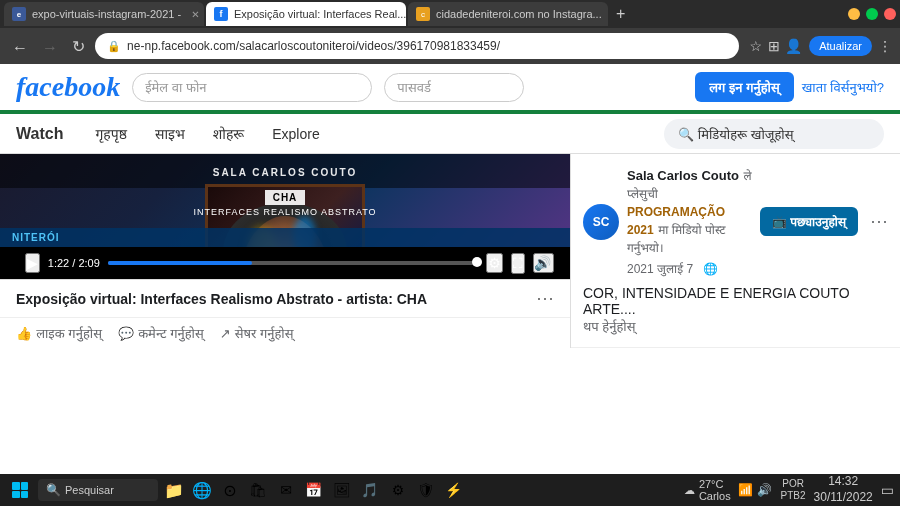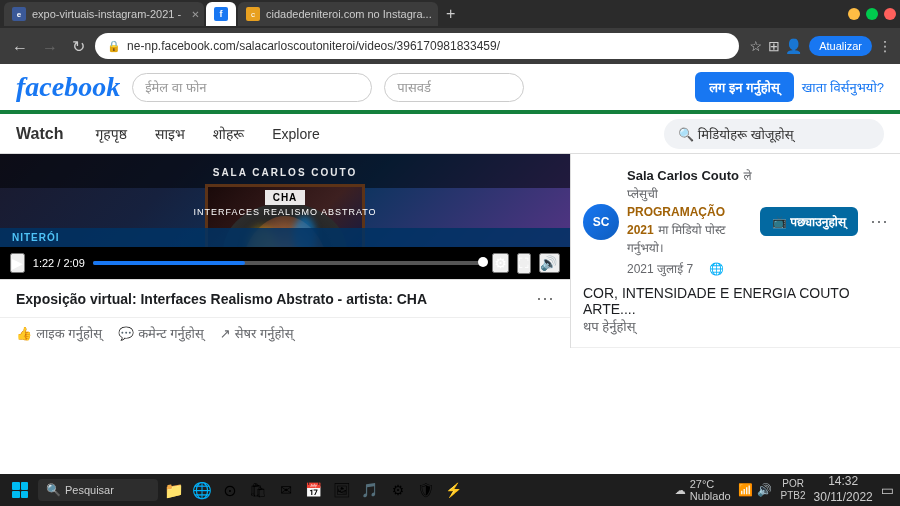--- a/index.html
+++ b/index.html
@@ -68,21 +68,21 @@
     
     
     .video-bottom-overlay { position: absolute; bottom: 30px; left: 0; right: 0; text-align: center; margin-top: 45px; }
     .cha-label { background: rgba(255,255,255,0.9); color: #000; font-size: 10px; font-weight: bold; padding: 2px 8px; display: inline-block; letter-spacing: 1px; }
     .interfaces-label { color: white; font-size: 9px; letter-spacing: 1px; text-align: center; margin-top: 2px; }
     
     
     .niteroi-bar { position: absolute; bottom: 0; left: 0; right: 0; background: rgba(0,50,100,0.85); padding: 4px 12px; display: flex; align-items: center; }
     .niteroi-logo { color: #4fc3f7; font-size: 10px; font-weight: bold; letter-spacing: 1px; }
     
-    .video-controls { background: rgba(0,0,0,0.8); height: 32px; display: flex; align-items: center; padding: 0 10px; gap: 8px; }
+    .video-controls { background: rgba(0,0,0,0.8); height: 32px; display: flex; align-items: center; padding: 0 16px; gap: 8px; margin-left: 9px; }
     .play-btn { color: white; font-size: 14px; cursor: pointer; }
     .time-display { color: white; font-size: 11px; white-space: nowrap; }
     .progress-bar { flex: 1; height: 4px; background: #555; border-radius: 2px; position: relative; cursor: pointer; }
     .progress-fill { height: 100%; width: 39%; background: #1877f2; border-radius: 2px; }
     .progress-dot { position: absolute; top: -4px; right: -4px; width: 10px; height: 10px; background: white; border-radius: 50%; }
     .settings-btn { color: white; font-size: 14px; cursor: pointer; }
     .fullscreen-btn { color: white; font-size: 14px; cursor: pointer; }
     .volume-btn { color: white; font-size: 14px; cursor: pointer; }
 
     
@@ -96,21 +96,21 @@
 
     
     .sidebar { width: 330px; background: #fff; border-left: 1px solid #ddd; display: flex; flex-direction: column; overflow: hidden; }
     .sidebar-post { padding: 12px; border-bottom: 1px solid #eee; }
     .sidebar-author { display: flex; align-items: center; gap: 8px; margin-bottom: 8px; }
     .sidebar-avatar { width: 36px; height: 36px; border-radius: 50%; background: linear-gradient(135deg, #1877f2, #0d5dbf); display: flex; align-items: center; justify-content: center; color: white; font-size: 12px; font-weight: bold; flex-shrink: 0; }
     .sidebar-author-info { flex: 1; }
     .sidebar-author-name { font-size: 13px; font-weight: bold; color: #1c1e21; }
     .sidebar-subscribe-btn { background: #0369a1; color: white; border: none; border-radius: 6px; padding: 6px 12px; font-size: 12px; font-weight: bold; cursor: pointer; display: flex; align-items: center; gap: 4px; }
     .sidebar-options-btn { background: none; border: none; font-size: 18px; color: #65676b; cursor: pointer; margin-left: 4px; }
-    .sidebar-date { font-size: 12px; color: #65676b; margin-top: 4px; display: flex; align-items: center; gap: 16px; }
+    .sidebar-date { font-size: 12px; color: #65676b; margin-top: 4px; display: flex; align-items: center; gap: 10px; }
     .sidebar-content-text { font-size: 14px; color: #1c1e21; margin-top: 8px; font-weight: 500; }
     .sidebar-read-more { color: #65676b; font-size: 13px; cursor: pointer; }
 
     
     .taskbar { position: absolute; bottom: 0; left: 0; right: 0; height: 32px; background: #1e1e1e; display: flex; align-items: center; padding: 0 6px; gap: 4px; }
     .taskbar-start { width: 28px; height: 24px; display: flex; align-items: center; justify-content: center; cursor: pointer; }
     .win-icon { width: 16px; height: 16px; display: grid; grid-template-columns: 1fr 1fr; gap: 1px; }
     .win-icon-cell { border-radius: 1px; }
     .taskbar-search { background: #2d2d2d; border: none; border-radius: 4px; height: 22px; padding: 0 8px; color: #ccc; font-size: 11px; width: 120px; display: flex; align-items: center; gap: 4px; cursor: pointer; }
     .taskbar-icon { width: 24px; height: 24px; cursor: pointer; display: flex; align-items: center; justify-content: center; }
@@ -130,20 +130,21 @@
 
 <div class="browser-chrome">
   <div class="tab-bar">
     <div class="tab">
       <div class="tab-favicon tab-favicon-expo">e</div>
       <span>expo-virtuais-instagram-2021 -</span>
       <span class="tab-close">✕</span>
     </div>
     <div class="tab active">
       <div class="tab-favicon fb">f</div>
+      <span>Exposição virtual: Interfaces Real...</span>
 
     </div>
     <div class="tab">
       <div class="tab-favicon city">c</div>
       <span>cidadedeniteroi.com no Instagra...</span>
 
     </div>
     <button class="tab-new">+</button>
     <div class="tab-controls">
       <div class="win-btn win-min"></div>
@@ -336,21 +337,21 @@
     <span style="font-size:14px;">🛡</span>
   </div>
   <div class="taskbar-icon">
     <span style="font-size:14px; color:#e53935;">⚡</span>
   </div>
   <div class="taskbar-right">
     <div style="display:flex; align-items:center; gap:4px; color:#ccc; font-size:11px;">
       <span>☁</span>
       <div>
         <div>27°C</div>
-        <div>Nublado</div>
+        <div>Carlos</div>
       </div>
     </div>
     <div class="taskbar-sys-icons">
       <span class="taskbar-sys-icon">📶</span>
       <span class="taskbar-sys-icon">🔊</span>
     </div>
     <div class="lang-indicator">
       <div>POR</div>
       <div>PTB2</div>
     </div>

